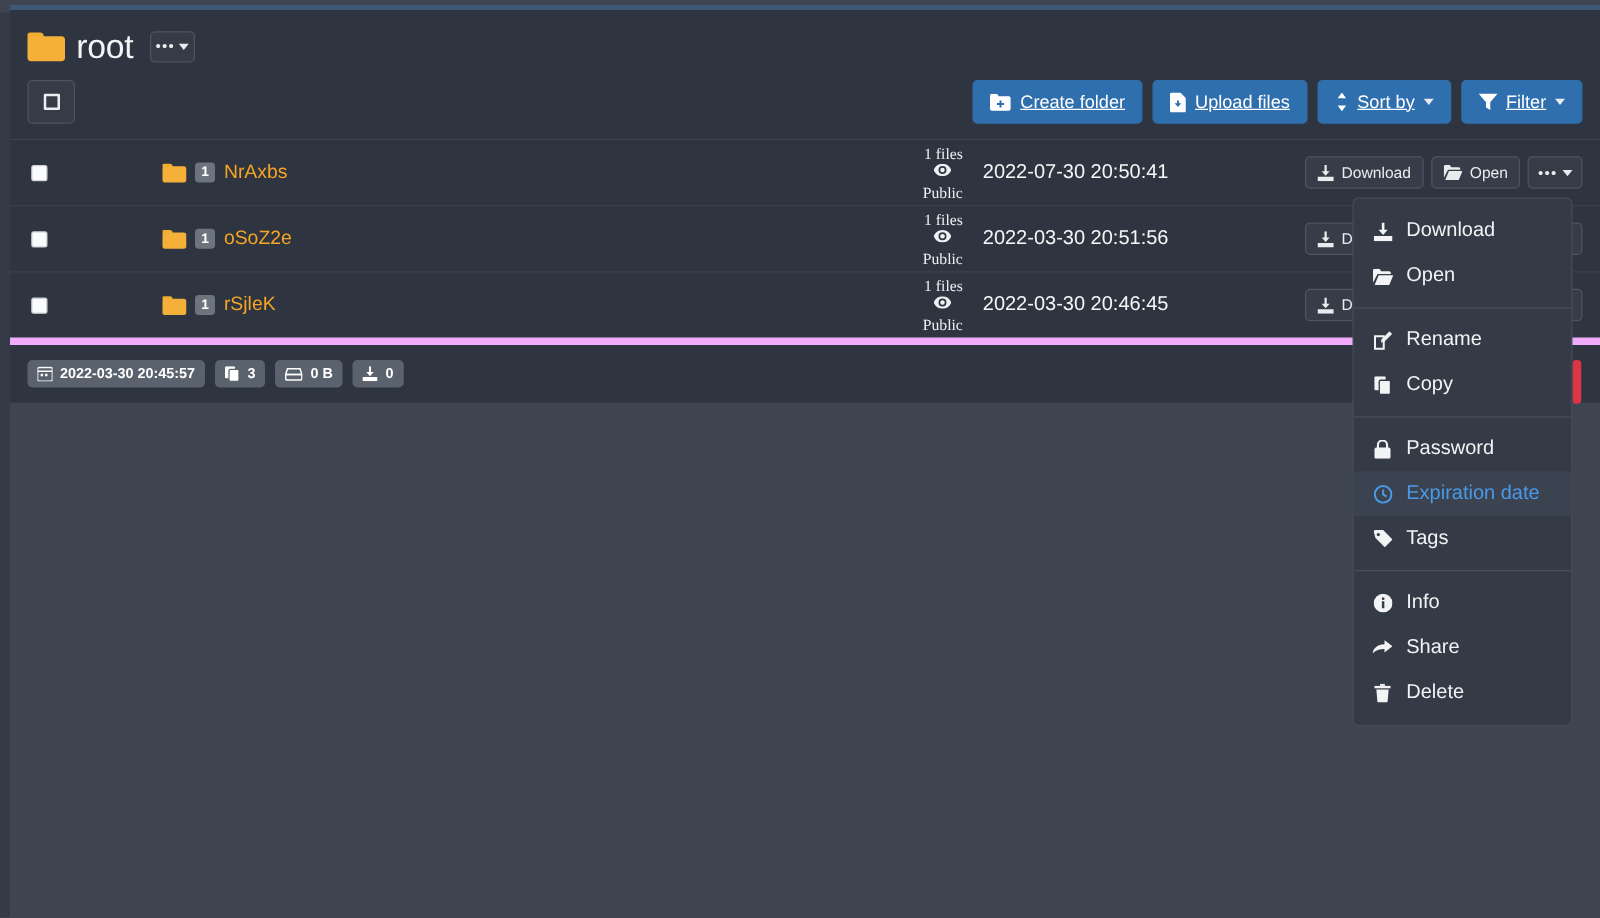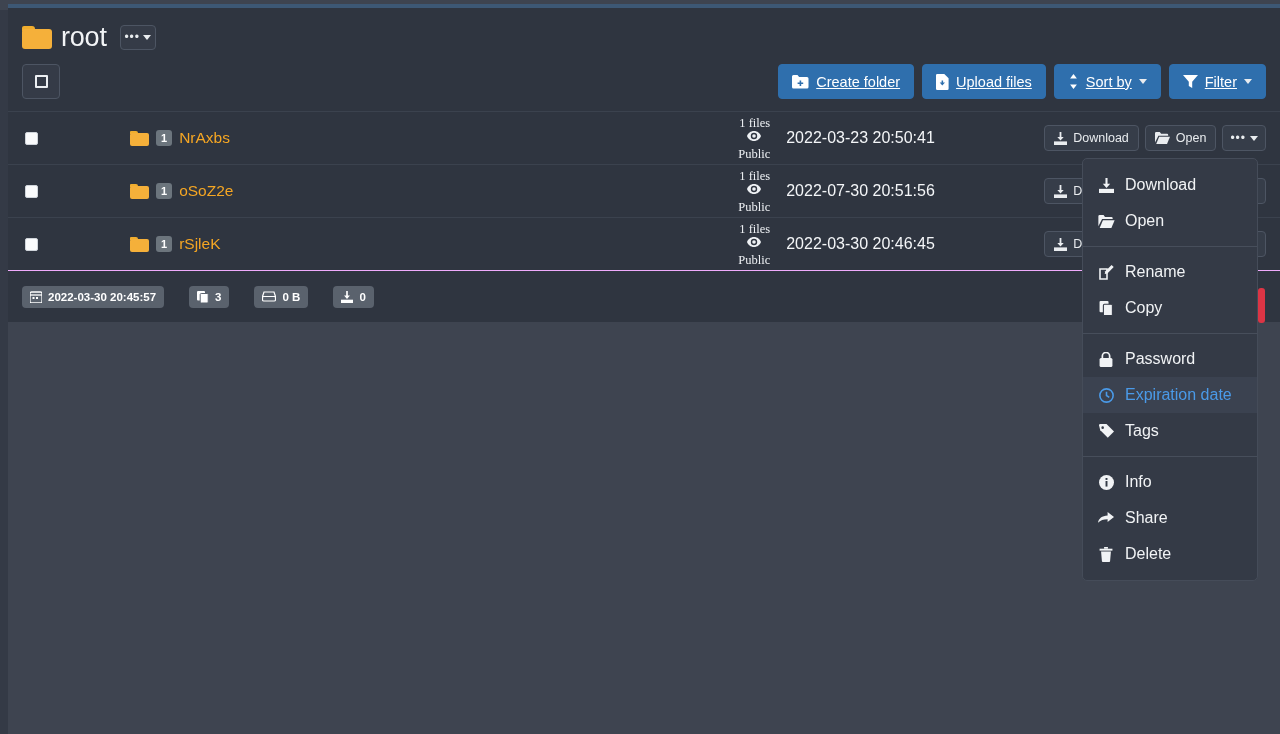--- a/index.html
+++ b/index.html
@@ -120,21 +120,21 @@
   .row-actions { display: flex; gap: 6px; }
   .btn-dark {
     background: #363d49; border: 1px solid #4d5563; border-radius: 4px;
     color: #e9ecef; font-size: 12.5px; height: 26px; padding: 0 9px;
     display: flex; align-items: center; gap: 6px; cursor: pointer; white-space: nowrap;
   }
   .btn-dark.icon-only { padding: 0 7px; gap: 4px; }
 
   
   .card-footer {
-    border-top: 1px solid #f0abfc; display: flex; align-items: center; gap: 25px;
+    border-top: 6px solid #f0abfc; display: flex; align-items: center; gap: 8px;
     padding: 13px 14px; height: 52px;
   }
   .stat {
     background: #5a626d; color: #ffffff; border-radius: 4px;
     font-size: 11.5px; font-weight: 700; padding: 4px 8px;
     display: flex; align-items: center; gap: 6px; line-height: 14px;
   }
 
   
   .red-sliver {
@@ -241,21 +241,21 @@
         <div class="vis">
           <span>
             <svg width="14" height="10" viewBox="0 0 14 10">
                 <path fill="#eef1f4" d="M7 0C3.6 0 1 2.3 0 5c1 2.7 3.6 5 7 5s6-2.3 7-5c-1-2.7-3.6-5-7-5zm0 8.2A3.2 3.2 0 1110.2 5 3.2 3.2 0 017 8.2z"></path>
                 <circle fill="#eef1f4" cx="7" cy="5" r="1.8"></circle>
               </svg>
           </span>
           <span>Public</span>
         </div>
       </div>
-      <div class="row-date">2022-03-23 20:50:41</div>
+      <div class="row-date">2022-07-30 20:50:41</div>
       <div class="row-actions">
         <button class="btn-dark">
           <span>
             <svg width="13" height="13" viewBox="0 0 13 13">
                 <path fill="#e9ecef" d="M5.6 0h1.8v5h2.3L6.5 8.6 3.3 5h2.3z"></path>
                 <path fill="#e9ecef" d="M0 9.4h13V13H0z"></path>
               </svg>
           </span>
           <span>Download</span>
         </button>
@@ -289,21 +289,21 @@
         <div class="vis">
           <span>
             <svg width="14" height="10" viewBox="0 0 14 10">
                 <path fill="#eef1f4" d="M7 0C3.6 0 1 2.3 0 5c1 2.7 3.6 5 7 5s6-2.3 7-5c-1-2.7-3.6-5-7-5zm0 8.2A3.2 3.2 0 1110.2 5 3.2 3.2 0 017 8.2z"></path>
                 <circle fill="#eef1f4" cx="7" cy="5" r="1.8"></circle>
               </svg>
           </span>
           <span>Public</span>
         </div>
       </div>
-      <div class="row-date">2022-07-30 20:51:56</div>
+      <div class="row-date">2022-03-30 20:51:56</div>
       <div class="row-actions">
         <button class="btn-dark">
           <span>
             <svg width="13" height="13" viewBox="0 0 13 13">
                 <path fill="#e9ecef" d="M5.6 0h1.8v5h2.3L6.5 8.6 3.3 5h2.3z"></path>
                 <path fill="#e9ecef" d="M0 9.4h13V13H0z"></path>
               </svg>
           </span>
           <span>Download</span>
         </button>

